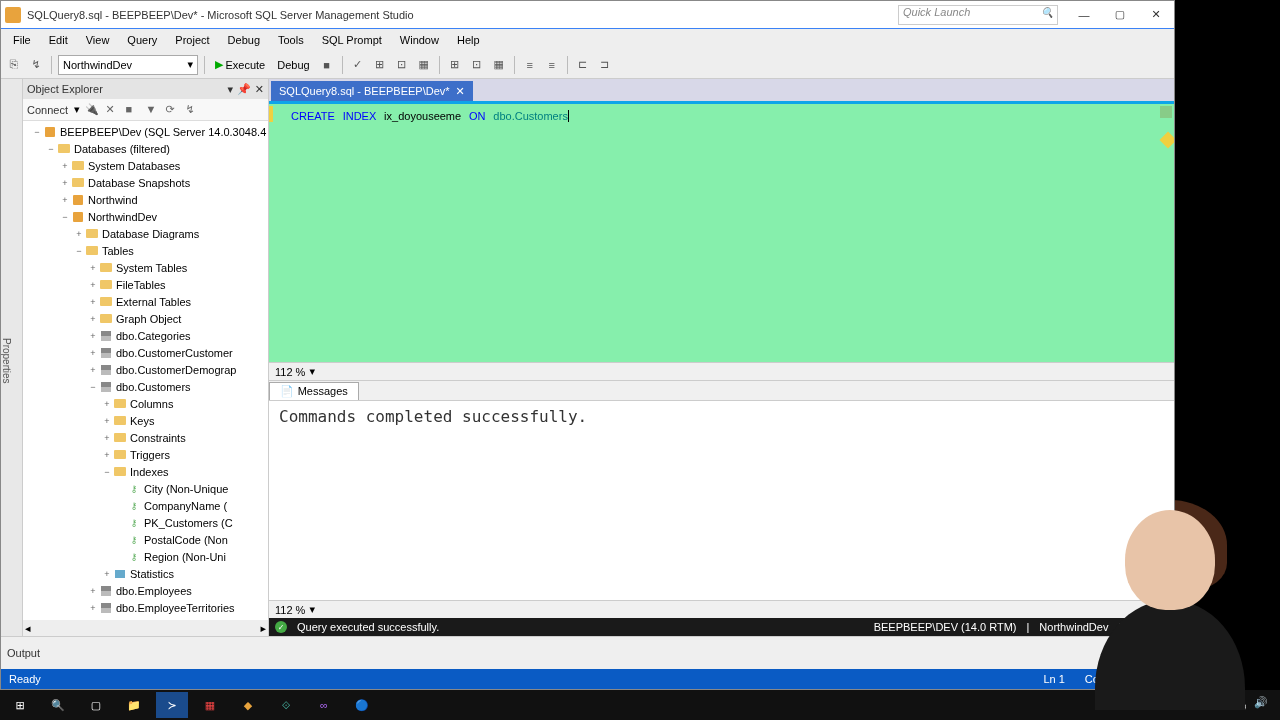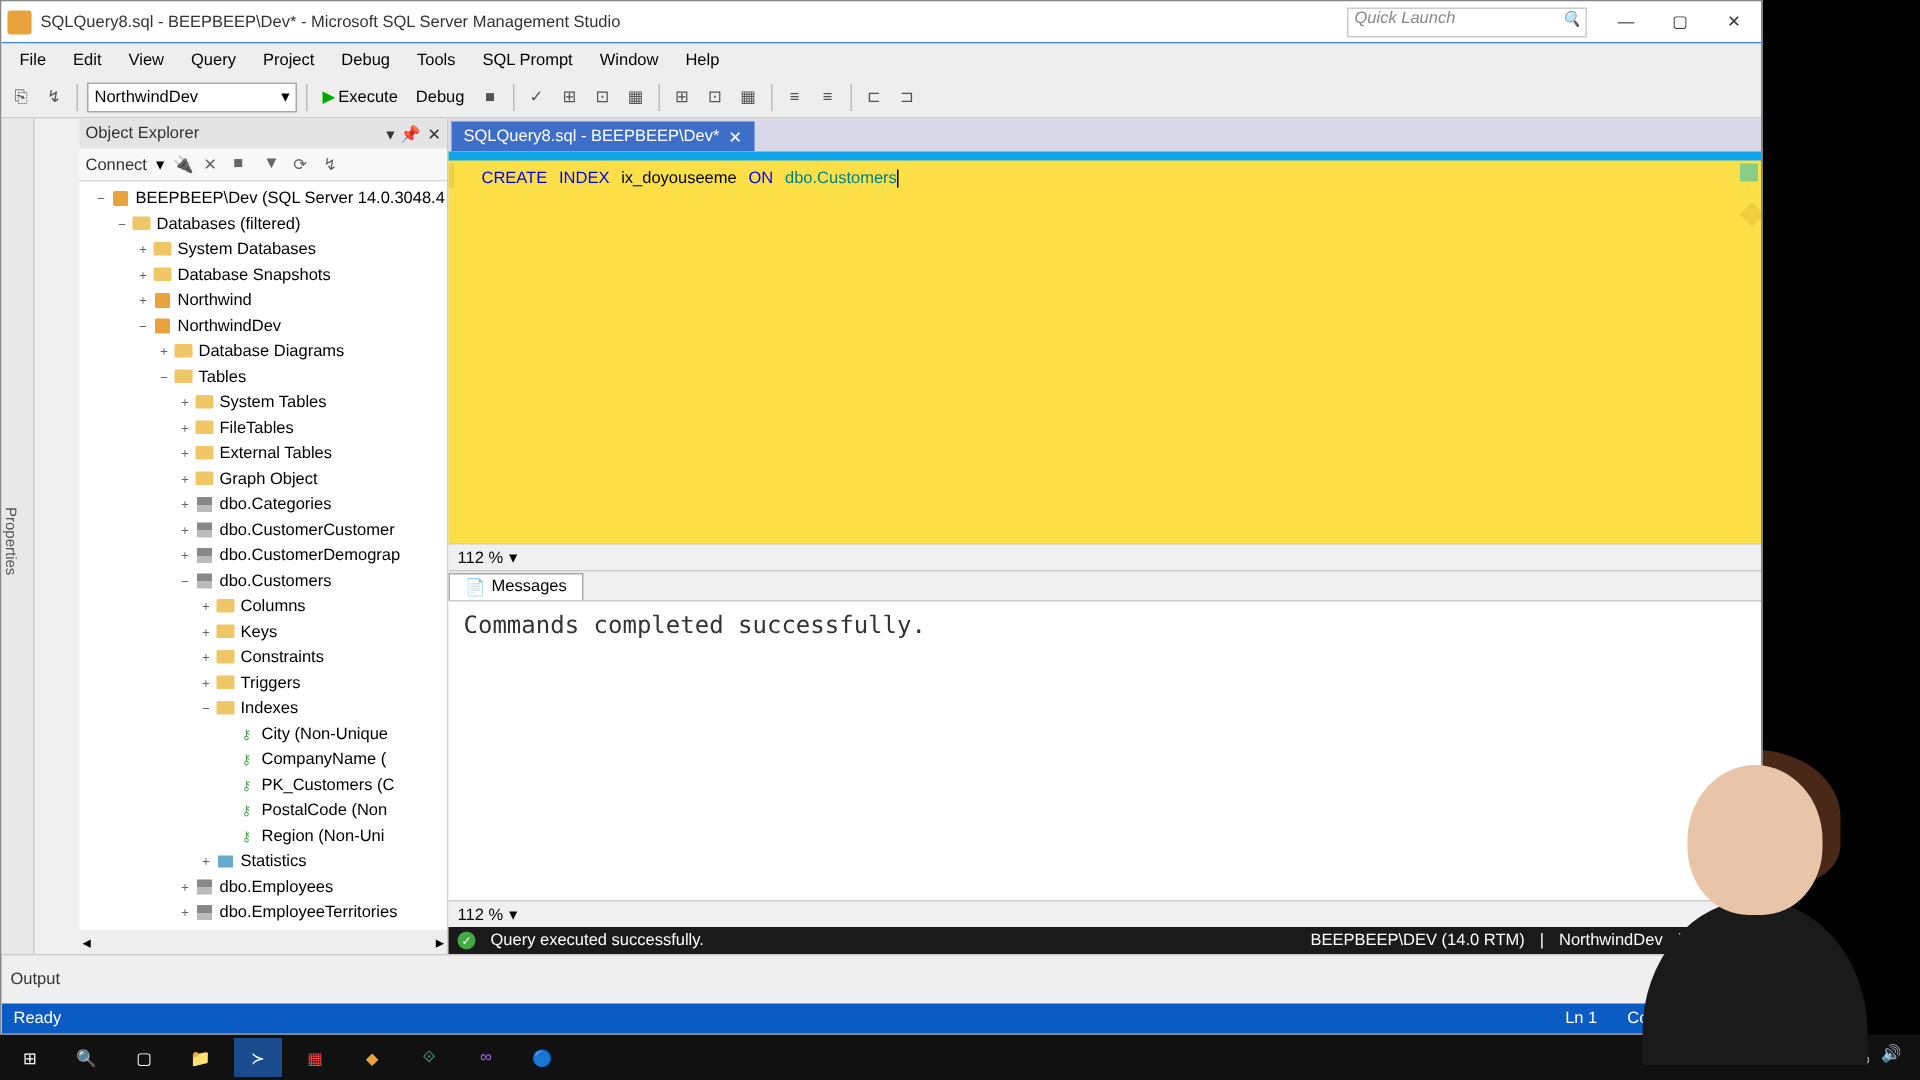--- a/index.html
+++ b/index.html
@@ -16,41 +16,41 @@
 .menubar { height: 22px; background: #eee; display: flex; align-items: center; padding: 0 4px; gap: 2px; }
 .menubar span { padding: 2px 8px; cursor: pointer; }
 .toolbar { height: 28px; background: #eee; display: flex; align-items: center; padding: 0 4px; gap: 4px; border-bottom: 1px solid #ccc; }
 .toolbar .tb-icon { width: 18px; height: 18px; display: flex; align-items: center; justify-content: center; cursor: pointer; color: #555; }
 .toolbar .db-select { width: 140px; height: 20px; border: 1px solid #aaa; background: #fff; padding: 0 4px; display: flex; align-items: center; justify-content: space-between; }
 .toolbar .exec-btn { display: flex; align-items: center; gap: 2px; padding: 0 4px; cursor: pointer; }
 .toolbar .exec-btn .play { color: #0a0; }
 .toolbar .sep { width: 1px; height: 18px; background: #bbb; margin: 0 2px; }
 .main-area { flex: 1; display: flex; min-height: 0; }
 .side-tab { width: 22px; background: #e8e8e8; writing-mode: vertical-lr; text-align: center; padding-top: 6px; color: #555; border-right: 1px solid #ccc; font-size: 10px; }
-.object-explorer { width: 246px; background: #f8f8f8; display: flex; flex-direction: column; border-right: 1px solid #ccc; margin-left: 30px; }
+.object-explorer { width: 246px; background: #f8f8f8; display: flex; flex-direction: column; border-right: 1px solid #ccc; }
 .panel-header { height: 20px; background: #e4e4e4; display: flex; align-items: center; padding: 0 4px; font-weight: 400; color: #333; justify-content: space-between; }
 .panel-header .ph-icons { display: flex; gap: 4px; }
 .connect-row { height: 22px; display: flex; align-items: center; padding: 0 4px; gap: 6px; border-bottom: 1px solid #ddd; }
 .connect-row span.lbl { color: #333; }
 .connect-row .ci { width: 14px; height: 14px; color: #666; cursor: pointer; }
 .tree { flex: 1; overflow: auto; background: #fff; padding: 2px 0; }
 .tree-row { display: flex; align-items: center; height: 17px; white-space: nowrap; cursor: pointer; }
 .tree-row .exp { width: 12px; text-align: center; color: #666; font-size: 9px; }
 .tree-row .ticon { width: 14px; height: 12px; margin-right: 3px; display: inline-flex; align-items: center; justify-content: center; }
 .folder { background: #f0c767; border-radius: 1px; width: 12px; height: 9px; }
 .dbicon { background: #e8a33d; width: 10px; height: 10px; border-radius: 1px; }
 .tblicon { width: 10px; height: 10px; background: linear-gradient(#888 50%, #bbb 50%); }
 .idxicon { color: #5a5; font-size: 9px; }
 .statsicon { background: #6ac; width: 10px; height: 8px; }
 .hscroll { height: 16px; background: #eee; display: flex; align-items: center; justify-content: space-between; padding: 0 2px; }
 .editor-area { flex: 1; display: flex; flex-direction: column; min-width: 0; }
 .doc-tabs { height: 22px; background: #d8d8e8; display: flex; align-items: flex-end; padding-left: 2px; }
 .doc-tab { height: 20px; padding: 0 8px; display: flex; align-items: center; gap: 6px; background: #3d6fc9; color: #fff; font-size: 10px; cursor: pointer; }
 .doc-tab .close { cursor: pointer; }
-.code-editor { flex: 1; background: #fde047; position: relative; overflow: hidden; border-top: 6px solid #0ea5e9; }
+.code-editor { flex: 1; background: #86efac; position: relative; overflow: hidden; border-top: 3px solid #0ea5e9; }
 .code-line { position: absolute; top: 4px; left: 22px; font-family: Consolas, monospace; font-size: 13px; }
 .code-line .kw { color: #0000ff; }
 .code-line .obj { color: #008080; }
 .code-line .cursor-mark { border-right: 1px solid #000; }
 .yellow-bar { position: absolute; left: 0; top: 2px; width: 4px; height: 16px; background: #f0d040; }
 .green-sq { position: absolute; right: 2px; top: 2px; width: 12px; height: 12px; background: #8c8; }
 .yellow-diamond { position: absolute; right: 0; top: 30px; width: 12px; height: 12px; background: #f0d040; transform: rotate(45deg); }
 .zoom-row { height: 18px; background: #f0f0f0; border-top: 1px solid #ccc; display: flex; align-items: center; padding: 0 6px; gap: 4px; }
 .messages-tab-row { height: 20px; background: #f0f0f0; display: flex; align-items: center; border-top: 1px solid #ccc; }
 .messages-tab { padding: 2px 10px; background: #fff; border: 1px solid #aaa; border-bottom: none; display: flex; align-items: center; gap: 4px; }

